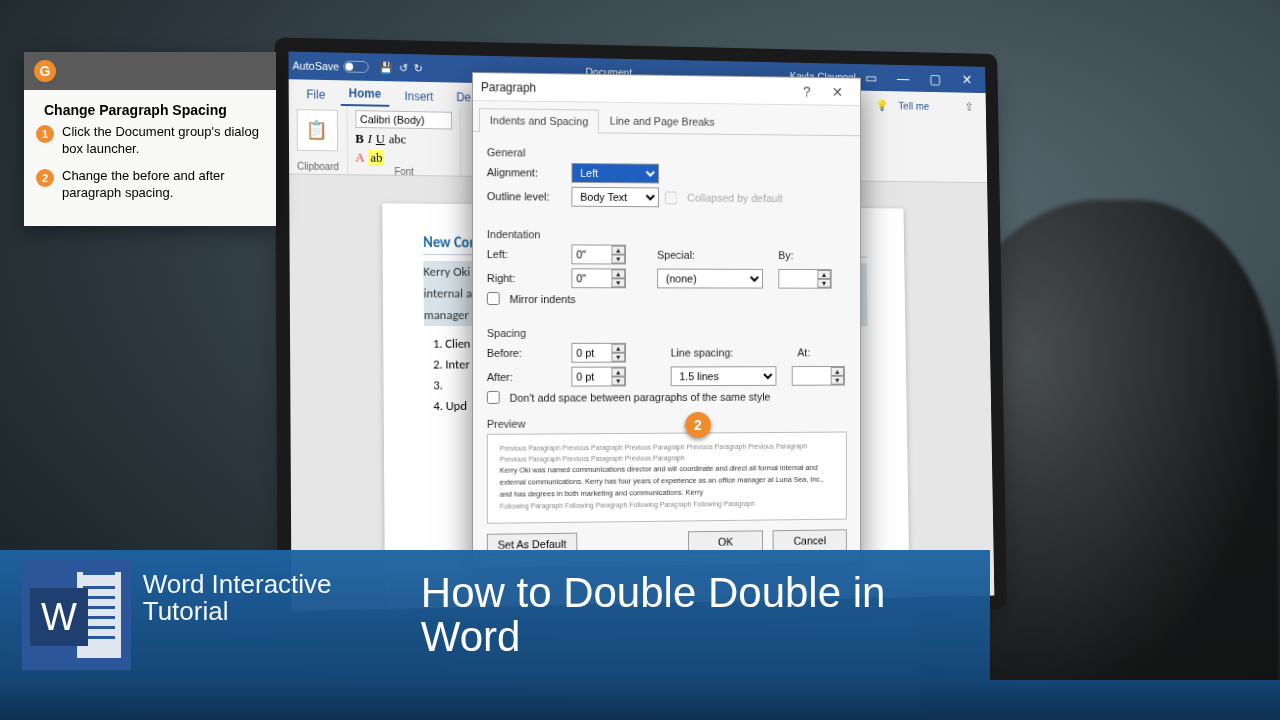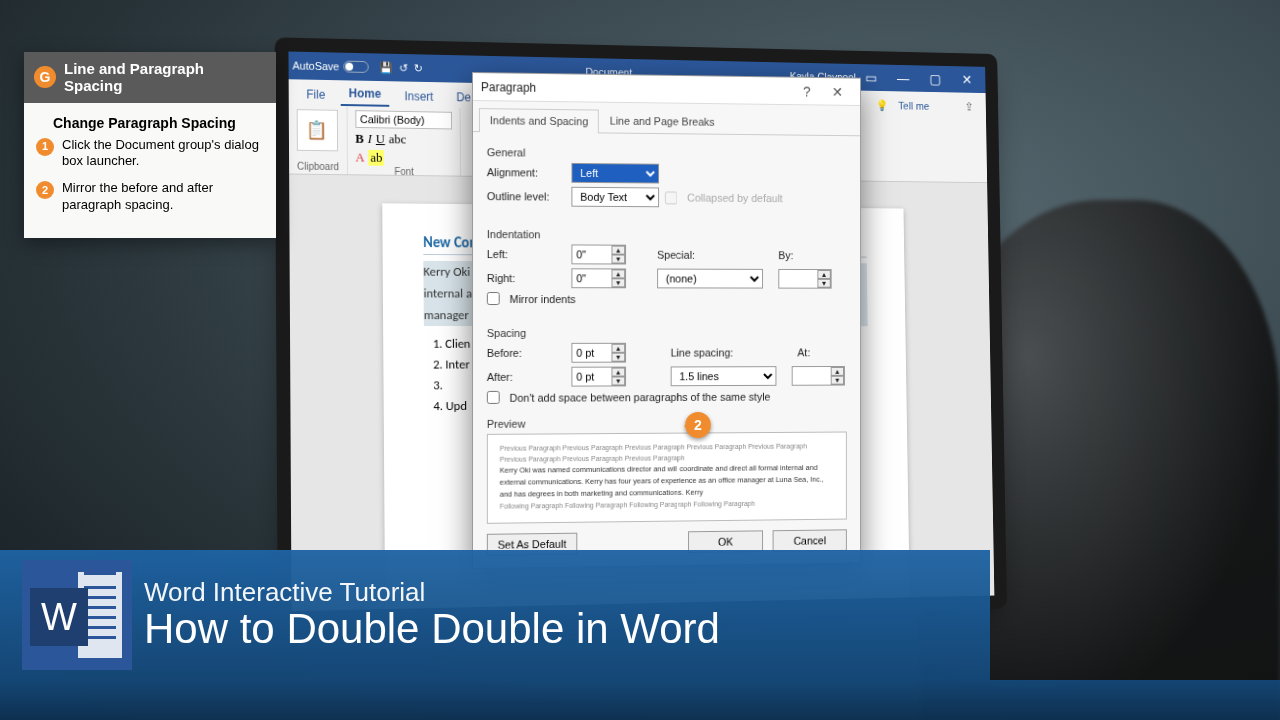--- a/index.html
+++ b/index.html
@@ -57,21 +57,21 @@
   .page ol { margin-top:8px; padding-left:22px; font-size:13px; line-height:1.6; }
 
   
   .side { position:absolute; left:24px; top:52px; width:252px; background:#f9f9f7;
           font-family:"Segoe UI",Arial,sans-serif; box-shadow:0 6px 18px rgba(0,0,0,.4); }
   .side .hdr { background:#5a5a5a; color:#fff; display:flex; align-items:center; gap:8px;
                padding:8px 10px; font-size:15px; font-weight:600; line-height:1.15; }
   .side .hdr .gicon { width:22px; height:22px; border-radius:50%; background:#f08c2e;
                       color:#fff; display:flex; align-items:center; justify-content:center;
                       font-weight:700; font-size:14px; flex:none; }
-  .side .sub { font-weight:700; font-size:14px; padding:12px 29px 6px; }
+  .side .sub { font-weight:700; font-size:14px; padding:12px 20px 6px; }
   .side ol { list-style:none; padding:0 12px 14px; }
   .side li { display:flex; gap:8px; font-size:13px; line-height:1.3; margin-bottom:10px; }
   .side li .n { width:18px; height:18px; border-radius:50%; background:#f08c2e; color:#fff;
                font-size:11px; display:flex; align-items:center; justify-content:center;
                font-weight:700; flex:none; margin-top:1px; }
 
   
   .dialog { position:absolute; left:472px; top:72px; width:402px; background:#f7f7f7;
             border:1px solid #9a9a9a; box-shadow:0 12px 30px rgba(0,0,0,.5);
             font-size:11px; color:#222; transform:perspective(2400px) rotateY(8deg);
@@ -124,21 +124,21 @@
   .band .wicon { width:110px; height:110px; margin:0 12px 0 22px; background:#2b579a;
                  display:flex; align-items:center; justify-content:center; position:relative; }
   .band .wicon .sheet { position:absolute; right:10px; top:12px; width:44px; height:86px;
                         background:#fff; opacity:.85; }
   .band .wicon .sheet::before,.band .wicon .sheet::after{content:"";position:absolute;left:6px;right:6px;height:3px;background:#2b579a;}
   .band .wicon .sheet::before{top:14px;box-shadow:0 10px 0 #2b579a,0 20px 0 #2b579a,0 30px 0 #2b579a,0 40px 0 #2b579a,0 50px 0 #2b579a;}
   .band .wicon .wbox { position:absolute; left:8px; top:28px; width:58px; height:58px;
                        background:#1e3f6f; color:#fff; display:flex; align-items:center;
                        justify-content:center; font-size:38px; font-weight:400;
                        font-family:"Segoe UI",Arial,sans-serif; }
-  .band .txt { display:flex; flex-direction:column; line-height:1.05; }
+  .band .txt { display:flex; line-height:1.05; }
   .band .l1 { font-size:26px; font-weight:300; opacity:.95; }
   .band .l2 { font-size:42px; font-weight:300; }
   .bandtail { position:absolute; left:0; bottom:0; width:1280px; height:40px;
               background:linear-gradient(180deg,rgba(21,72,120,.96),rgba(14,49,82,.96)); }
 </style>
 </head>
 <body>
 
 <div class="stage">
   <div class="bg"></div>
@@ -336,31 +336,30 @@
     </div>
   </div>
 
   <div class="callout">
     <div class="c">2</div>
   </div>
 
   <div class="side">
     <div class="hdr">
       <div class="gicon">G</div>
-      <div>Line and Paragraph Spacing</div>
     </div>
     <div class="sub">Change Paragraph Spacing</div>
     <ol>
       <li>
         <span class="n">1</span>
         <span>Click the Document group's dialog box launcher.</span>
       </li>
       <li>
         <span class="n">2</span>
-        <span>Mirror the before and after paragraph spacing.</span>
+        <span>Change the before and after paragraph spacing.</span>
       </li>
     </ol>
   </div>
 
   <div class="bandtail"></div>
   <div class="band">
     <div class="wicon">
       <div class="sheet"></div>
       <div class="wbox">W</div>
     </div>

